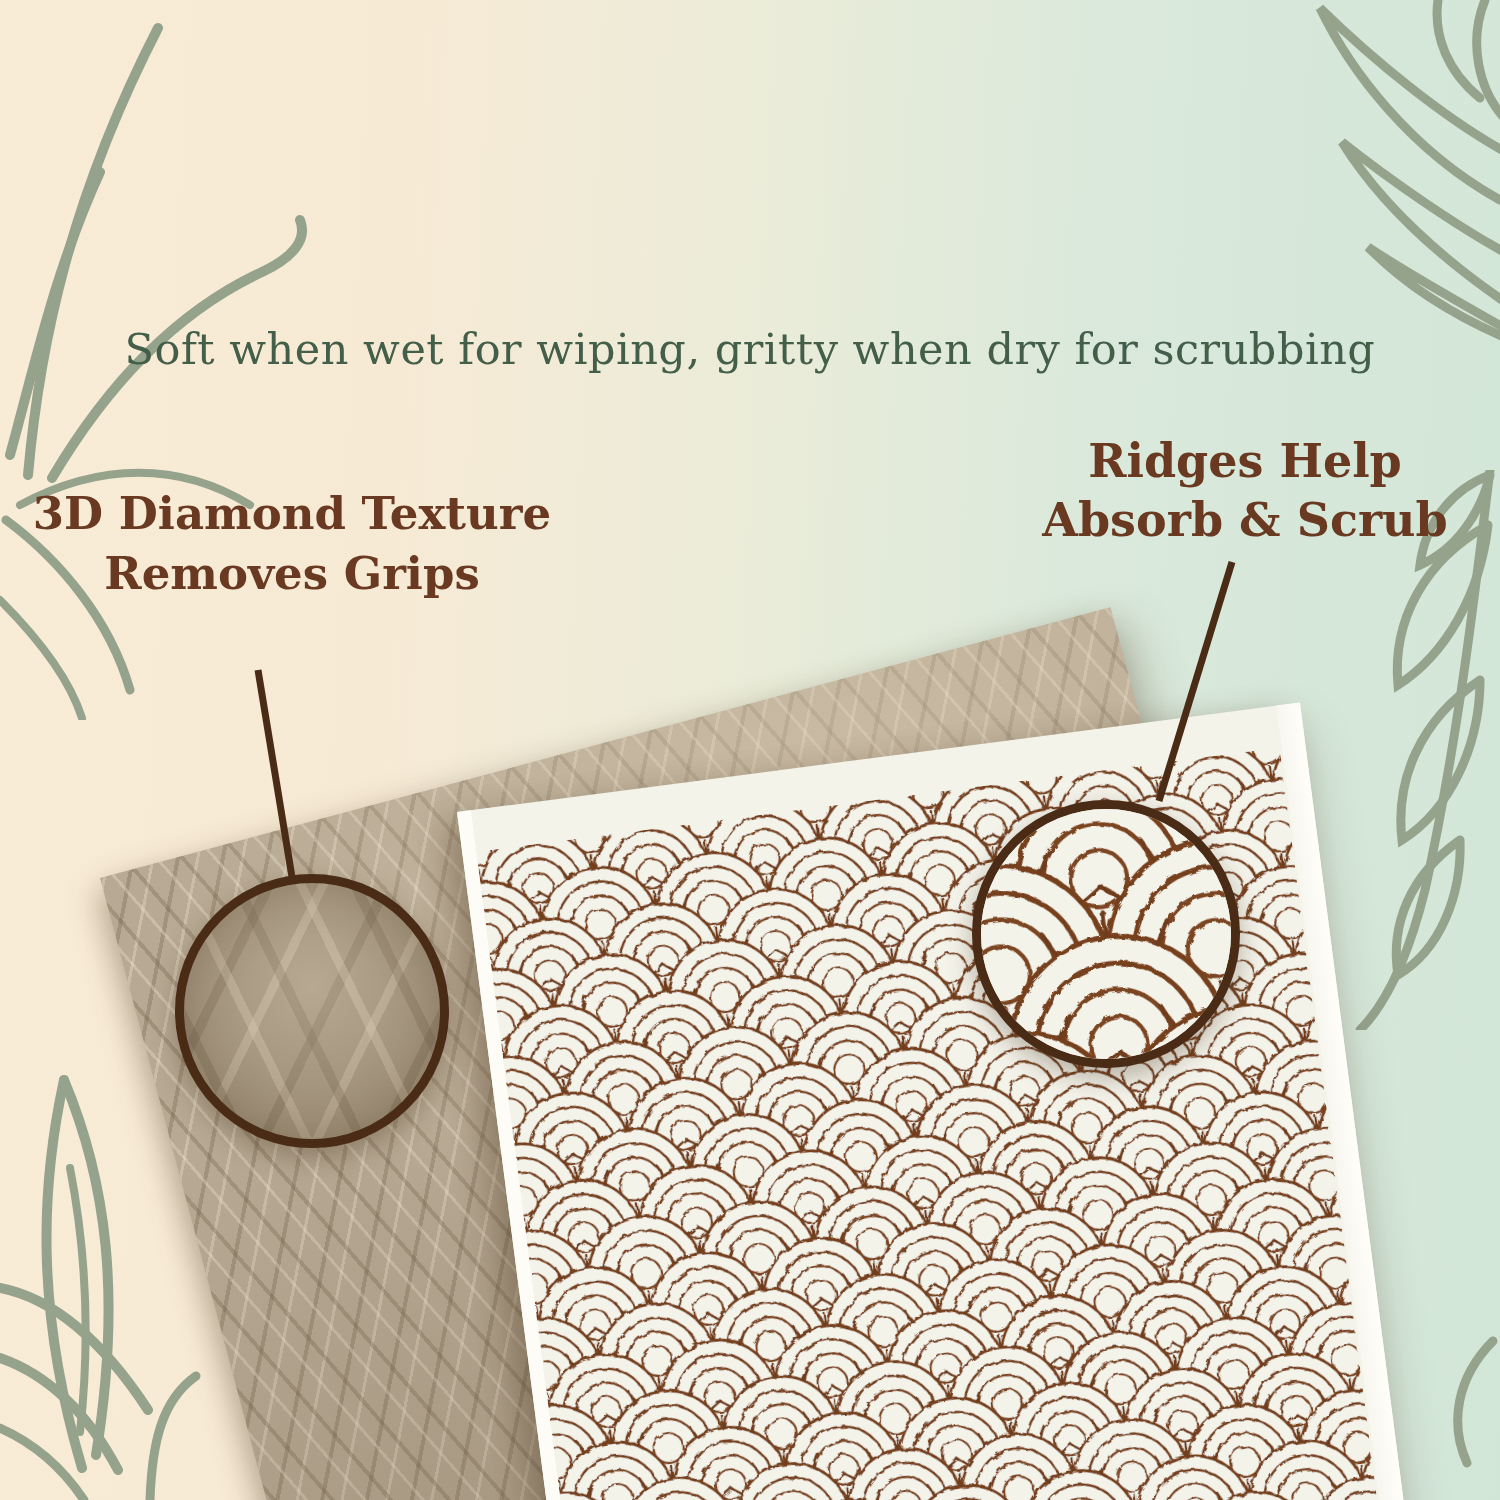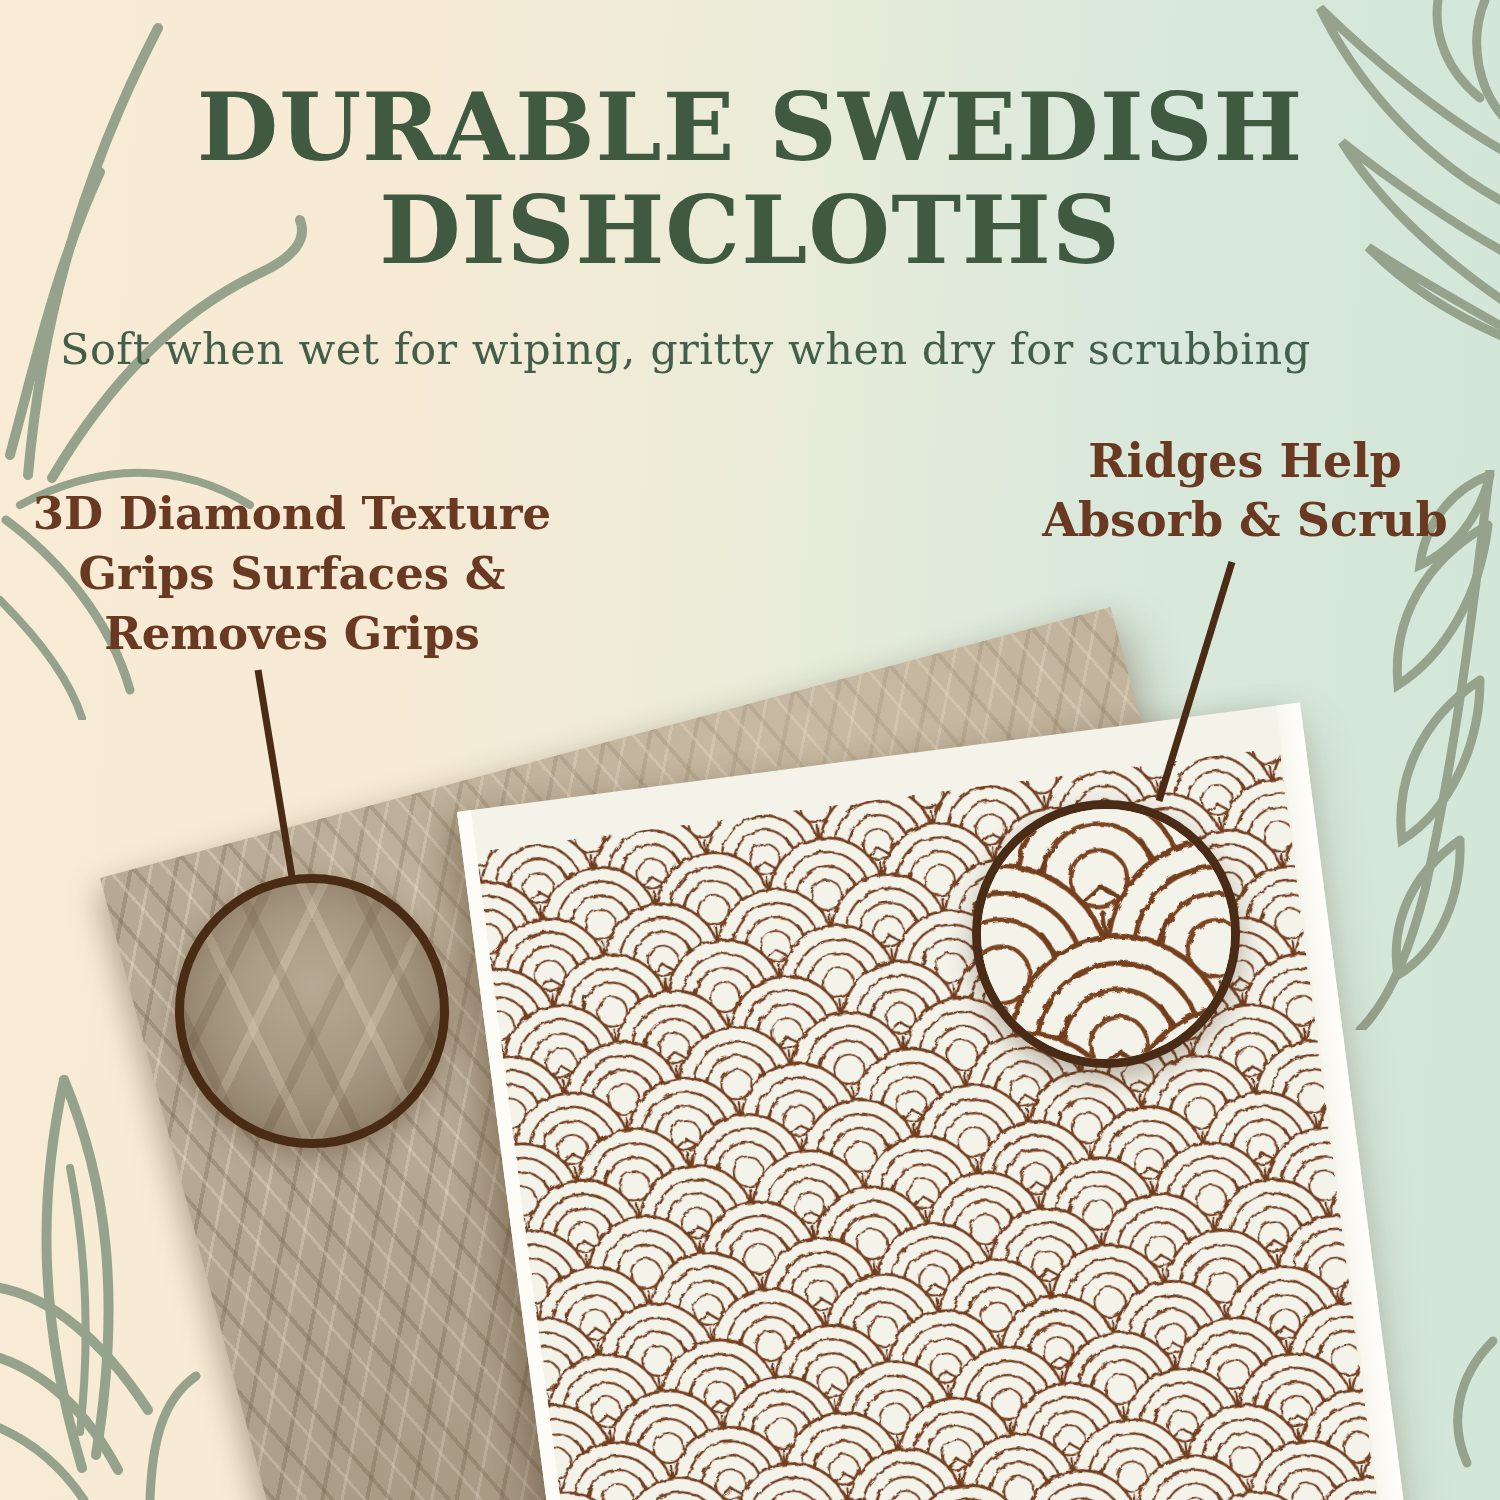--- a/index.html
+++ b/index.html
@@ -50,21 +50,21 @@
   .pointer-lines{position:absolute;left:0;top:0;pointer-events:none;}
   .pointer-lines path{stroke:#4a2b15;stroke-width:7;fill:none;}
 
   
   .title{
     position:absolute;left:60px;top:76px;width:1380px;margin:0;text-align:center;
     color:#3f5a41;font-weight:800;font-size:94px;line-height:1.1;letter-spacing:1px;
   }
   .title span{display:block;}
   .subtitle{
-    position:absolute;left:60px;top:324px;width:1380px;
+    position:absolute;left:60px;top:324px;width:1380px;text-align:center;
     color:#435e49;font-size:43px;letter-spacing:.5px;
   }
   .callout{position:absolute;text-align:center;color:#693a21;font-weight:800;}
   .callout span{display:block;}
   .callout-left{left:18px;top:484px;width:548px;font-size:45px;line-height:1.33;}
   .callout-right{left:985px;top:432px;width:520px;font-size:46px;line-height:1.28;}
   .defs-svg{position:absolute;width:0;height:0;}
 </style>
 </head>
 <body>
@@ -179,29 +179,24 @@
     <svg width="250" height="250">
       <rect x="-25" y="-25" width="300" height="300" fill="url(#seigBig)" filter="url(#wob)"></rect>
     </svg>
   </div>
 
   <svg class="pointer-lines" width="1500" height="1500">
     <path d="M258,670 L292,877"></path>
     <path d="M1232,562 L1159,801"></path>
   </svg>
 
-  <h1 class="title">
-    <span>DURABLE SWEDISH</span>
-    <span>DISHCLOTHS</span>
-  </h1>
   <div class="subtitle">Soft when wet for wiping, gritty when dry for scrubbing</div>
 
   <div class="callout callout-left">
     <span>3D Diamond Texture</span>
-    <span>Grips Surfaces &amp;</span>
     <span>Removes Grips</span>
   </div>
 
   <div class="callout callout-right">
     <span>Ridges Help</span>
     <span>Absorb &amp; Scrub</span>
   </div>
 
 </div>
 

